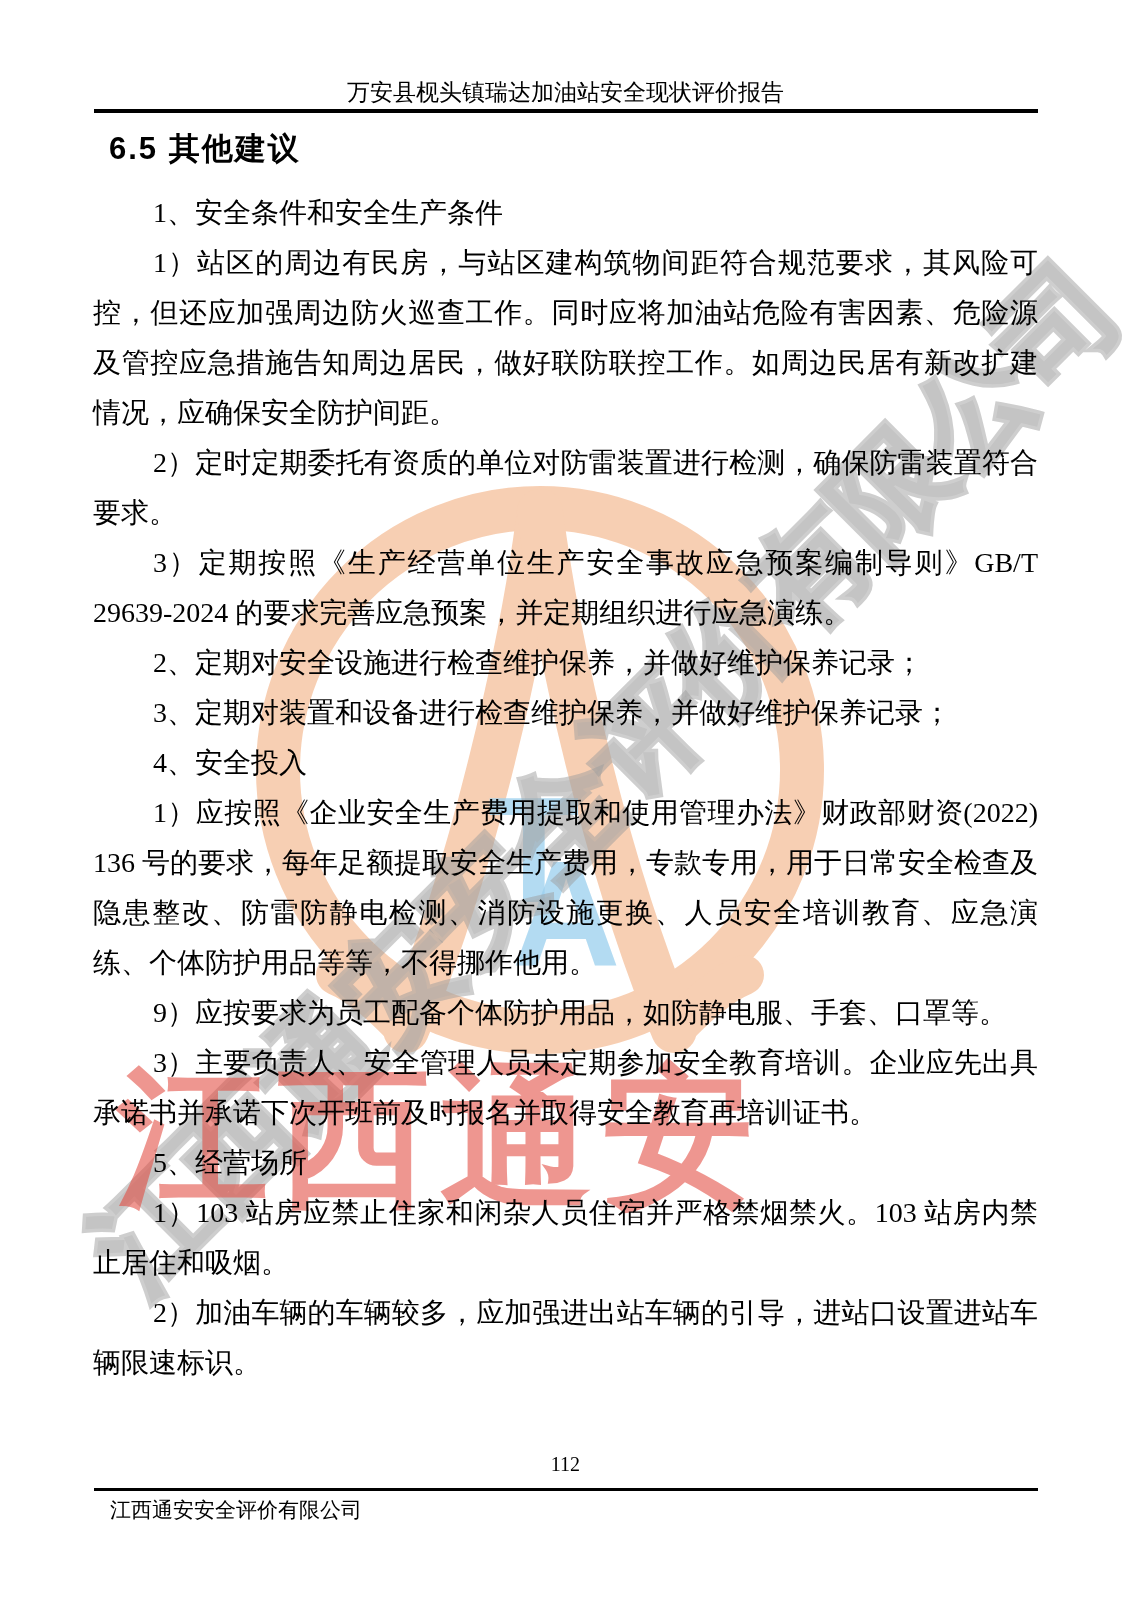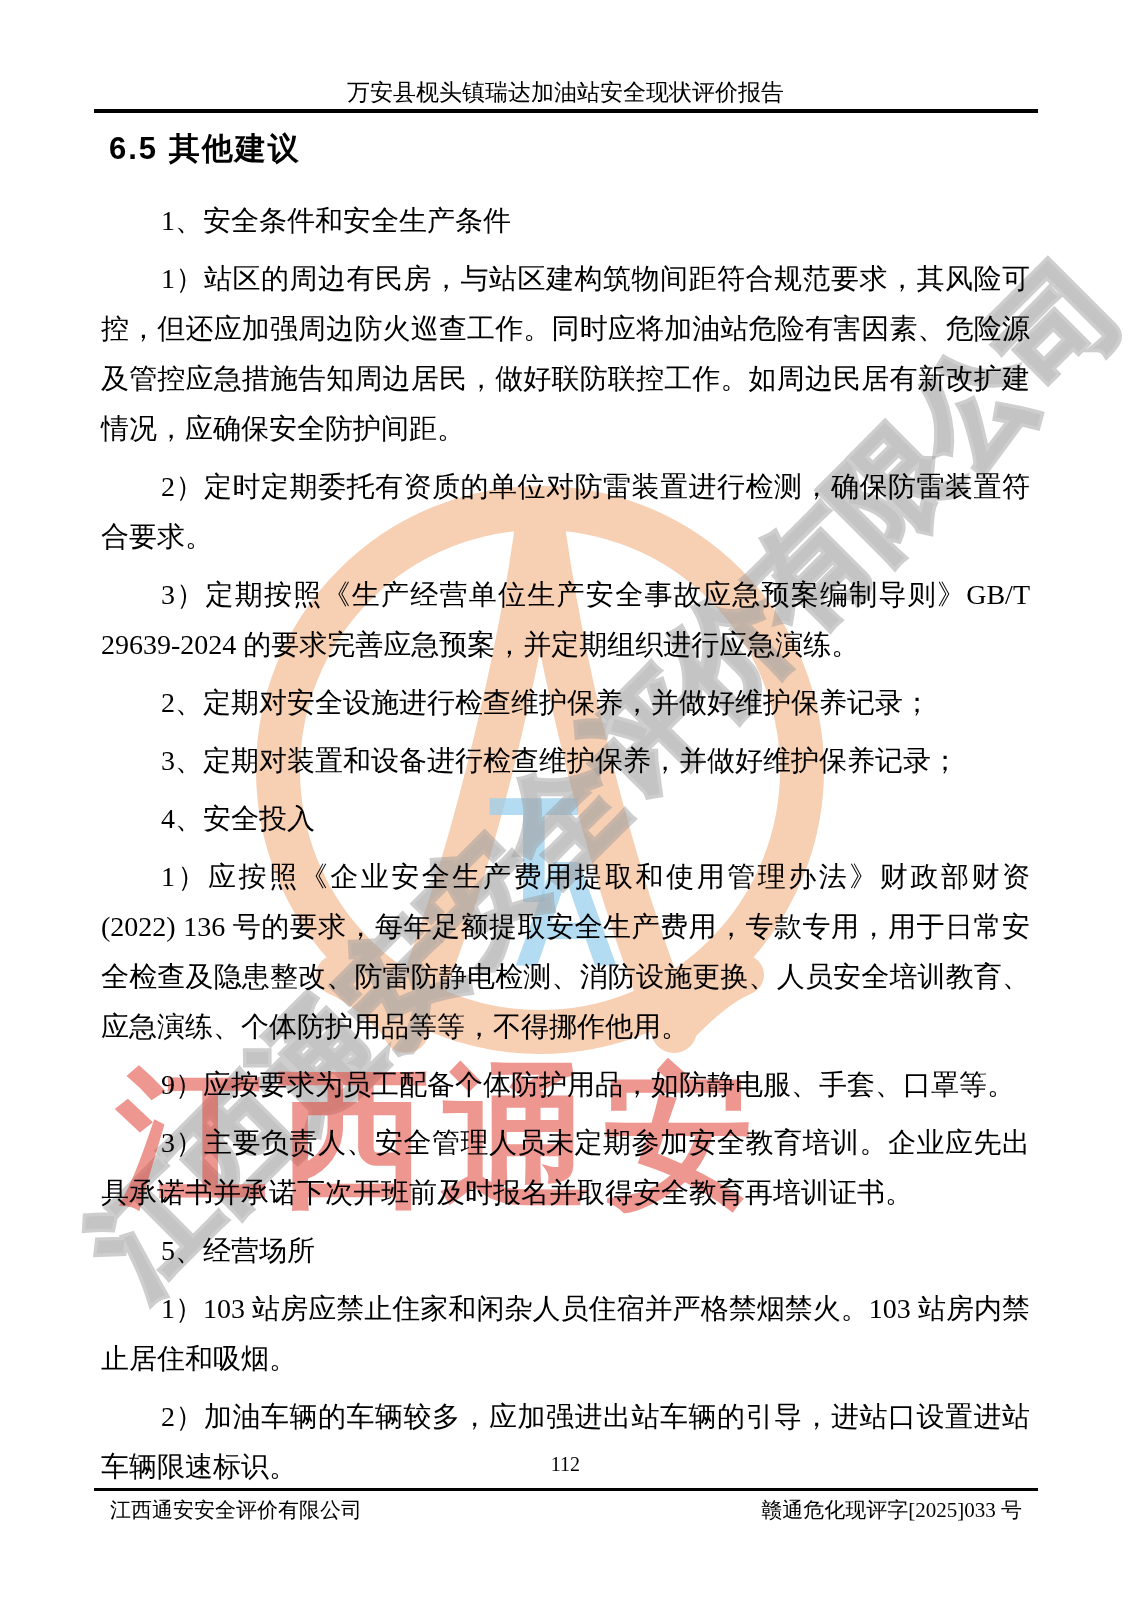--- a/index.html
+++ b/index.html
@@ -51,21 +51,21 @@
   }
   .section-heading {
     position:absolute; top:129px; left:109px;
     font-family:"Liberation Sans","DejaVu Sans",sans-serif;
     font-weight:bold; font-size:31px; line-height:40px; letter-spacing:2px;
   }
   .body-text {
     position:absolute; top:188px; left:93px; width:945px;
     font-size:28px; line-height:50px; text-align:justify;
   }
-  .para { margin:8px; text-indent:60px; }
+  .para { margin:0; text-indent:60px; }
 
   .footer-page {
     position:absolute; top:1451px; left:0; width:100%;
     text-align:center; font-size:20px; line-height:26px;
   }
   .footer-rule {
     position:absolute; top:1488px; left:94px; width:944px; height:3px;
     background:#000;
   }
   .footer-row {
@@ -116,17 +116,16 @@
       <p class="para">3）主要负责人、安全管理人员未定期参加安全教育培训。企业应先出具承诺书并承诺下次开班前及时报名并取得安全教育再培训证书。</p>
       <p class="para">5、经营场所</p>
       <p class="para">1）103 站房应禁止住家和闲杂人员住宿并严格禁烟禁火。103 站房内禁止居住和吸烟。</p>
       <p class="para">2）加油车辆的车辆较多，应加强进出站车辆的引导，进站口设置进站车辆限速标识。</p>
     </div>
 
     <div class="footer-page">112</div>
     <div class="footer-rule"></div>
     <div class="footer-row">
       <span>江西通安安全评价有限公司</span>
-      <span>赣通危化现评字[2025]033 号</span>
     </div>
 
   </div>
 </div>
 
 </body></html>

